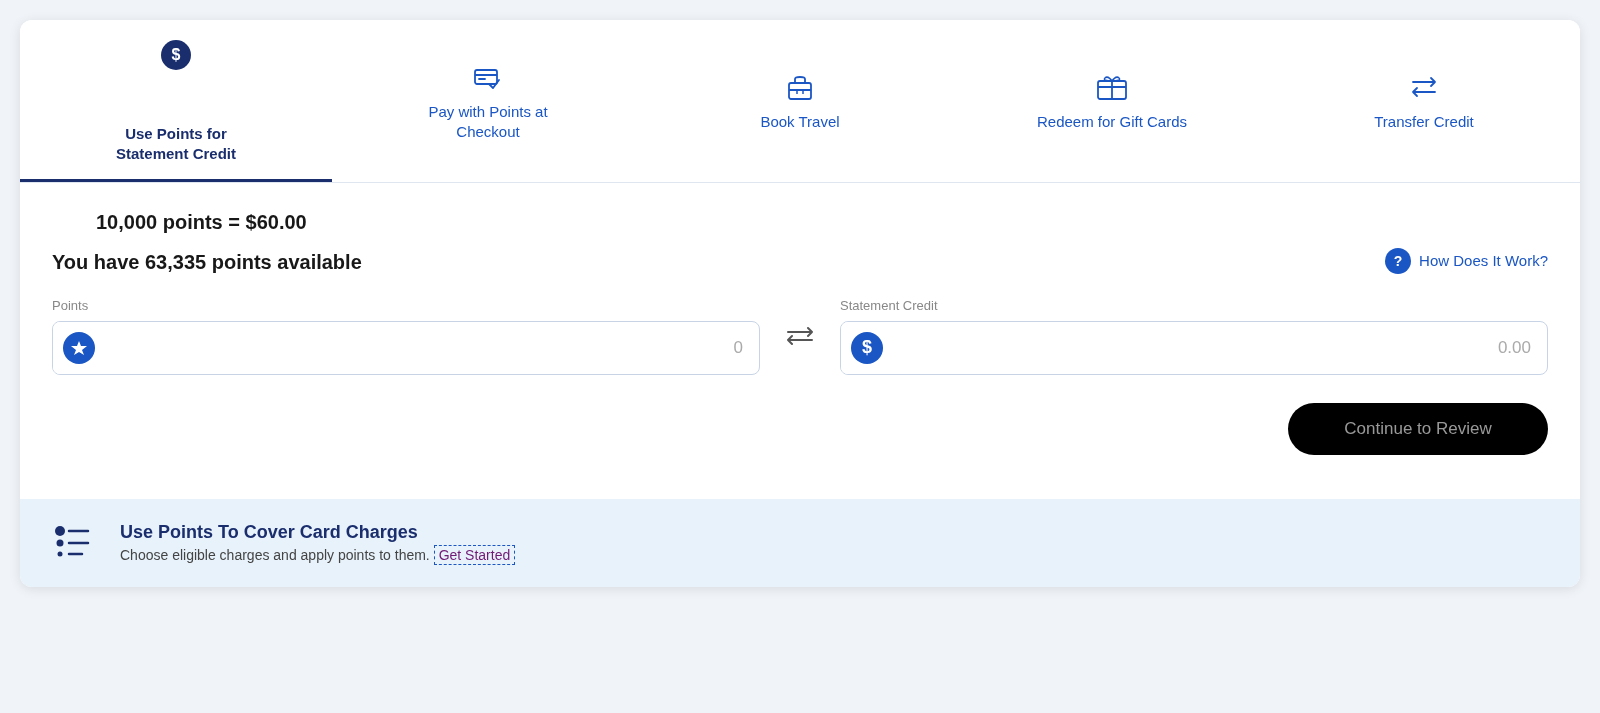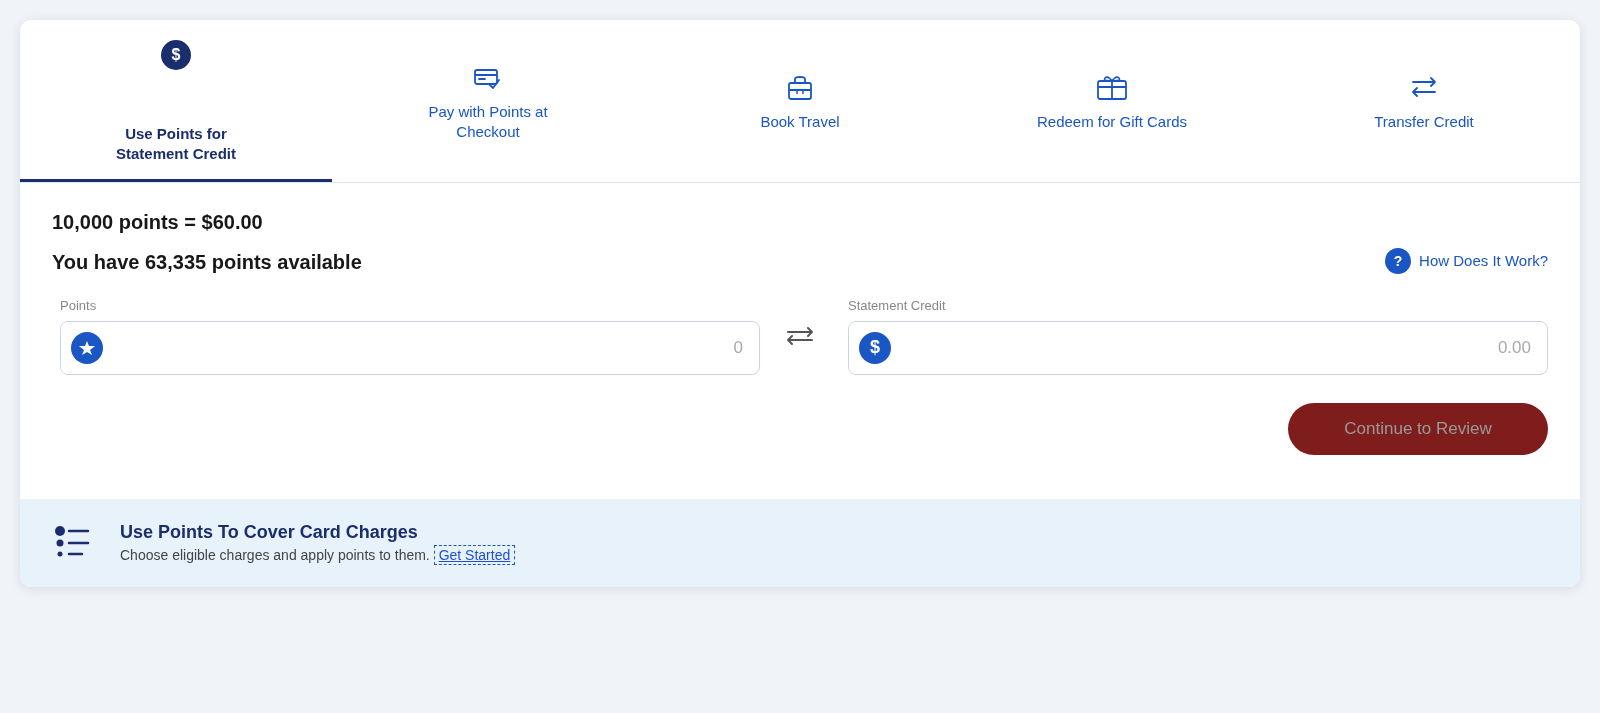--- a/index.html
+++ b/index.html
@@ -57,20 +57,21 @@
     
     .main {
       padding: 28px 32px 20px;
       background: #fff;
     }
     .points-rate {
       font-size: 20px;
       font-weight: 700;
       color: #181818;
       margin-bottom: 14px;
+      margin-left: 44px;
     }
     .points-available-row {
       display: flex;
       align-items: flex-end;
       justify-content: space-between;
       margin-bottom: 24px;
     }
     .points-available {
       font-size: 20px;
       font-weight: 700;
@@ -100,21 +101,20 @@
       flex-shrink: 0;
     }
     .input-row {
       display: flex;
       align-items: center;
       gap: 18px;
       margin-bottom: 28px;
     }
     .input-group {
       flex: 1;
-      margin-left: 8px;
     }
     .input-label {
       font-size: 13px;
       color: #888;
       margin-bottom: 8px;
       font-weight: 400;
     }
     .input-box {
       display: flex;
       align-items: center;
@@ -162,21 +162,21 @@
       flex-shrink: 0;
       color: #555;
       font-size: 20px;
     }
     .continue-row {
       display: flex;
       justify-content: flex-end;
       margin-bottom: 24px;
     }
     .continue-btn {
-      background: #7f1d1d;
+      background: #000000;
       color: #999;
       border: none;
       border-radius: 30px;
       padding: 16px 52px;
       font-size: 17px;
       font-weight: 500;
       cursor: not-allowed;
       min-width: 260px;
       text-align: center;
     }
@@ -203,22 +203,21 @@
       font-size: 18px;
       font-weight: 700;
       color: #1a2e6e;
       margin-bottom: 4px;
     }
     .promo-desc {
       font-size: 14px;
       color: #444;
     }
     .promo-link {
-      color: #1d4ed8;
-      text-decoration: underline;
+      color: #701a75;
       cursor: pointer;
       font-weight: 500;
       border: 1.5px dashed #1a56c4;
       padding: 1px 4px;
     }
   </style>
 </head>
 <body>
 
 <div class="card">

